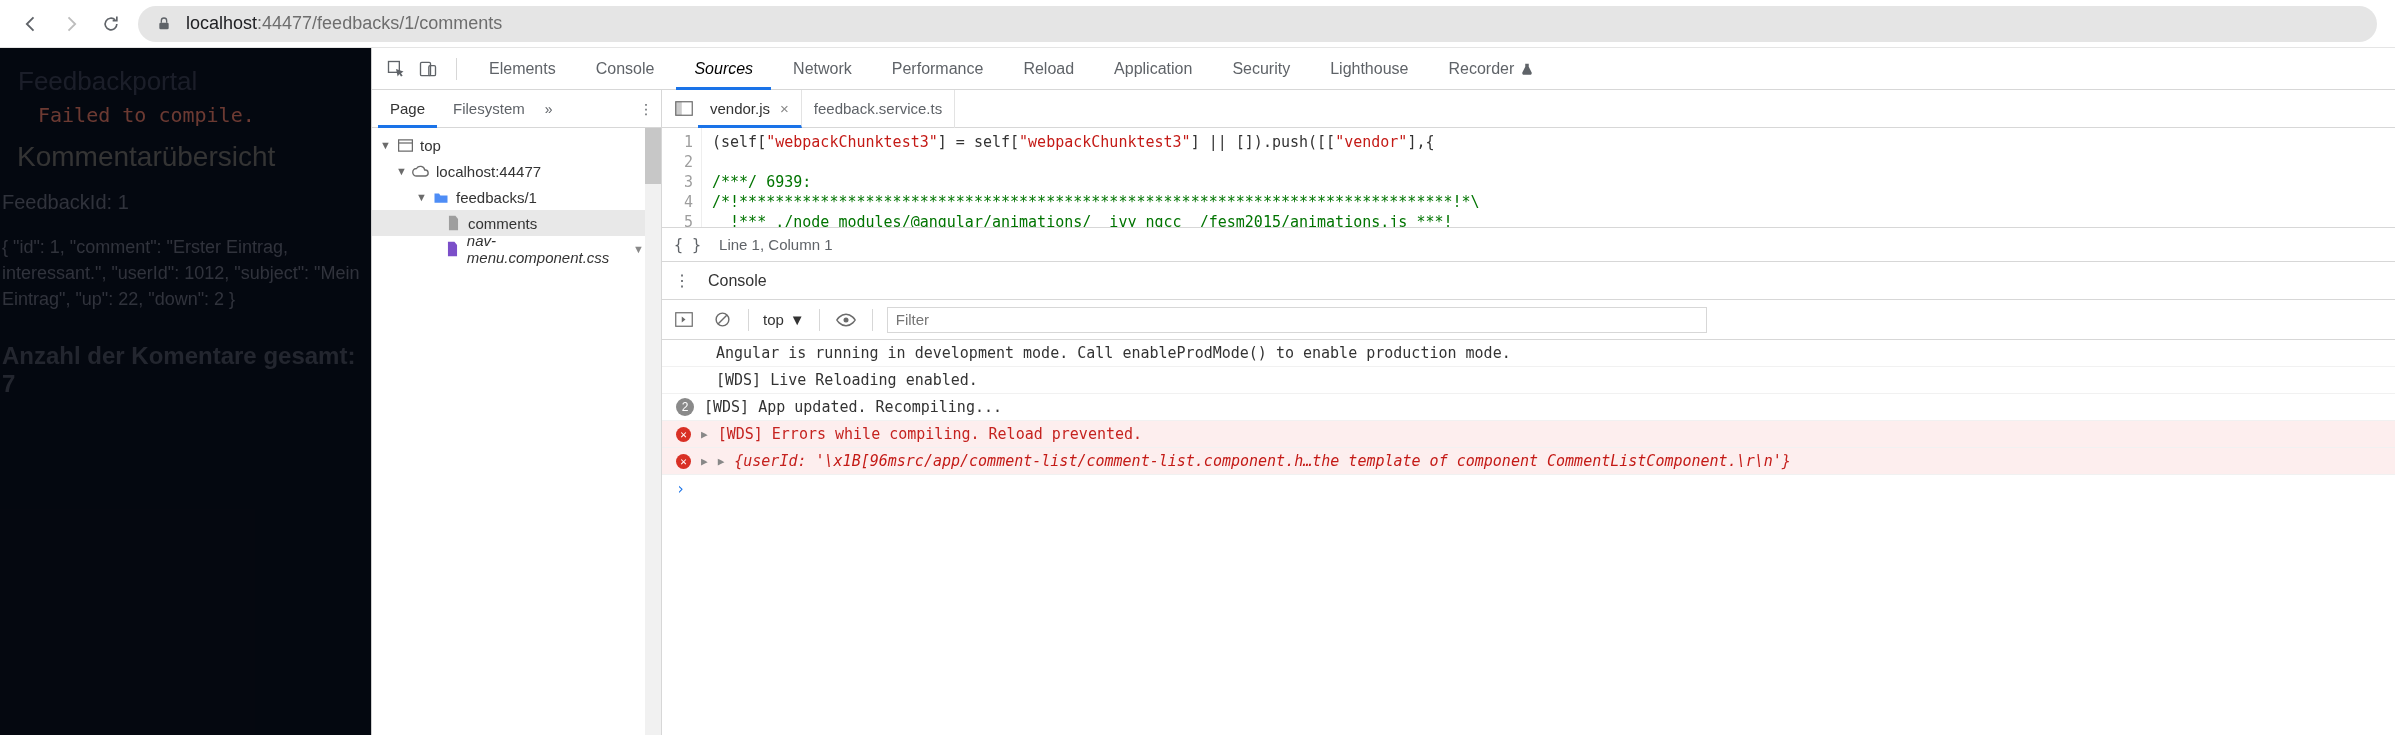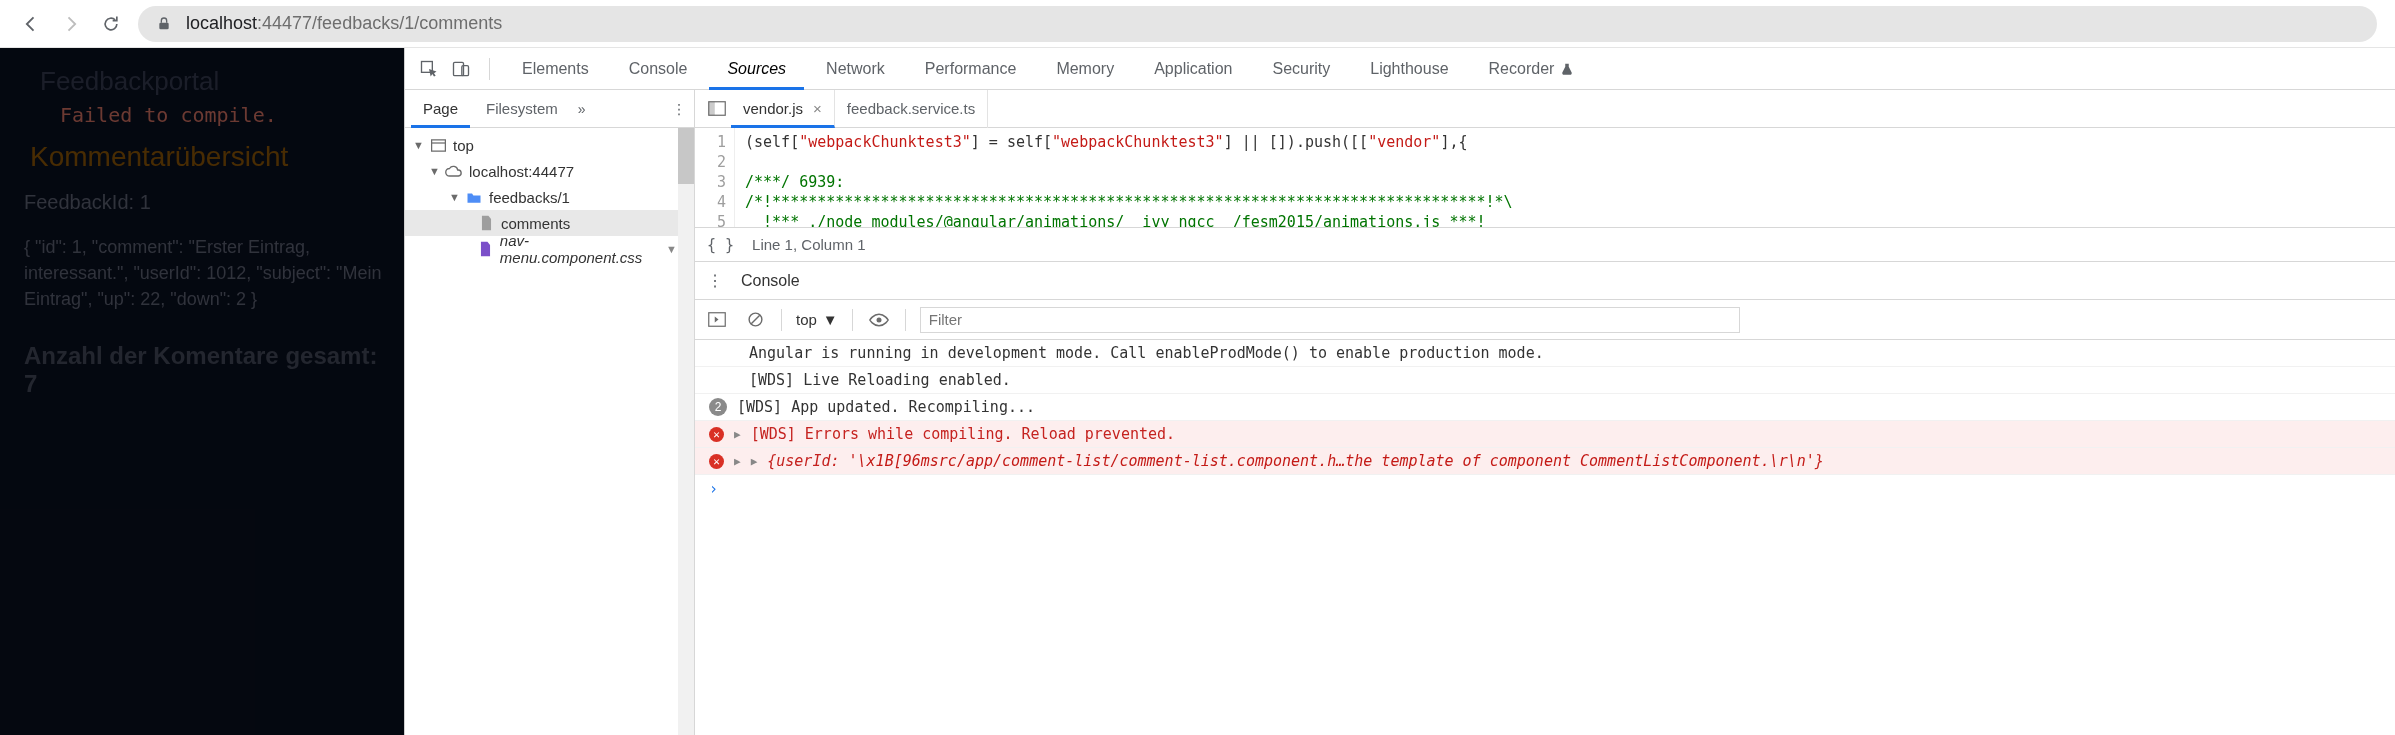--- a/index.html
+++ b/index.html
@@ -8,26 +8,26 @@
 .browser-bar { height: 48px; display: flex; align-items: center; padding: 0 18px; gap: 14px; border-bottom: 1px solid #e5e5e5; }
 .nav-btn { width: 26px; height: 26px; display: flex; align-items: center; justify-content: center; color: #5f6368; cursor: pointer; }
 .nav-btn.disabled { color: #bdbdbd; }
 .url-pill { flex: 1; height: 36px; background: #e5e5e5; border-radius: 18px; display: flex; align-items: center; padding: 0 18px; gap: 14px; font-size: 18px; color: #202124; }
 .url-host { color: #202124; }
 .url-port { color: #6e6e6e; }
 .url-path { color: #6e6e6e; }
 
 .main { display: flex; height: calc(735px - 48px); }
 
-.page-pane { width: 404px; background: #0b1224; position: relative; color: #9aa0b0; overflow: hidden; padding-left: 22px; }
+.page-pane { width: 371px; background: #0b1224; position: relative; color: #9aa0b0; overflow: hidden; }
 .overlay { position: absolute; inset: 0; background: rgba(0,0,0,0.55); }
 .page-content { position: relative; padding: 18px 10px 10px 0; }
 .brand { font-size: 26px; color: #3d445c; font-weight: 400; margin-left: 18px; }
 .compile-err { font-family: Menlo, Consolas, monospace; color: #f08070; font-size: 20px; margin: 6px 0 14px 38px; }
-.h-over { font-size: 28px; color: #a16207; margin: 6px 0 18px 8px; }
+.h-over { font-size: 28px; color: #737373; margin: 6px 0 18px 17px; }
 .kv { font-size: 20px; color: #6b7185; margin: 0 0 20px 2px; }
 .json-line { font-size: 18px; color: #6b7185; margin: 0 0 30px 2px; line-height: 1.45; }
 .stat { font-size: 24px; color: #4f5668; margin: 0 0 22px 2px; font-weight: 600; }
 
 .devtools { flex: 1; display: flex; flex-direction: column; background: #fff; border-left: 1px solid #d0d0d0; }
 .dt-tabs { height: 42px; display: flex; align-items: center; border-bottom: 1px solid #d7d7d7; padding: 0 10px; gap: 4px; }
 .dt-icon-btn { width: 28px; height: 28px; display: flex; align-items: center; justify-content: center; color: #5f6368; }
 .dt-sep { width: 1px; height: 22px; background: #d7d7d7; margin: 0 10px; }
 .dt-tab { padding: 0 18px; height: 42px; display: flex; align-items: center; color: #5f6368; font-size: 16px; cursor: pointer; }
 .dt-tab.active { color: #000000; border-bottom: 3px solid #1a73e8; padding-top: 3px; font-style: italic; }
@@ -147,21 +147,21 @@
             <rect x="3" y="4" width="12" height="16" rx="1.5" fill="none" stroke="#5f6368" stroke-width="1.6"></rect>
             <rect x="13" y="8" width="8" height="12" rx="1.5" fill="none" stroke="#5f6368" stroke-width="1.6"></rect>
           </svg>
       </div>
       <div class="dt-sep"></div>
       <div class="dt-tab">Elements</div>
       <div class="dt-tab">Console</div>
       <div class="dt-tab active">Sources</div>
       <div class="dt-tab">Network</div>
       <div class="dt-tab">Performance</div>
-      <div class="dt-tab">Memory</div>
+      <div class="dt-tab">Reload</div>
       <div class="dt-tab">Application</div>
       <div class="dt-tab">Security</div>
       <div class="dt-tab">Lighthouse</div>
       <div class="dt-tab">
         <span>Recorder</span>
         <span style="margin-left:6px;">
           <svg width="14" height="14" viewBox="0 0 24 24">
               <path d="M9 3h6v5l5 10a3 3 0 0 1-3 4H7a3 3 0 0 1-3-4l5-10z" fill="#5f6368"></path>
             </svg>
         </span>

